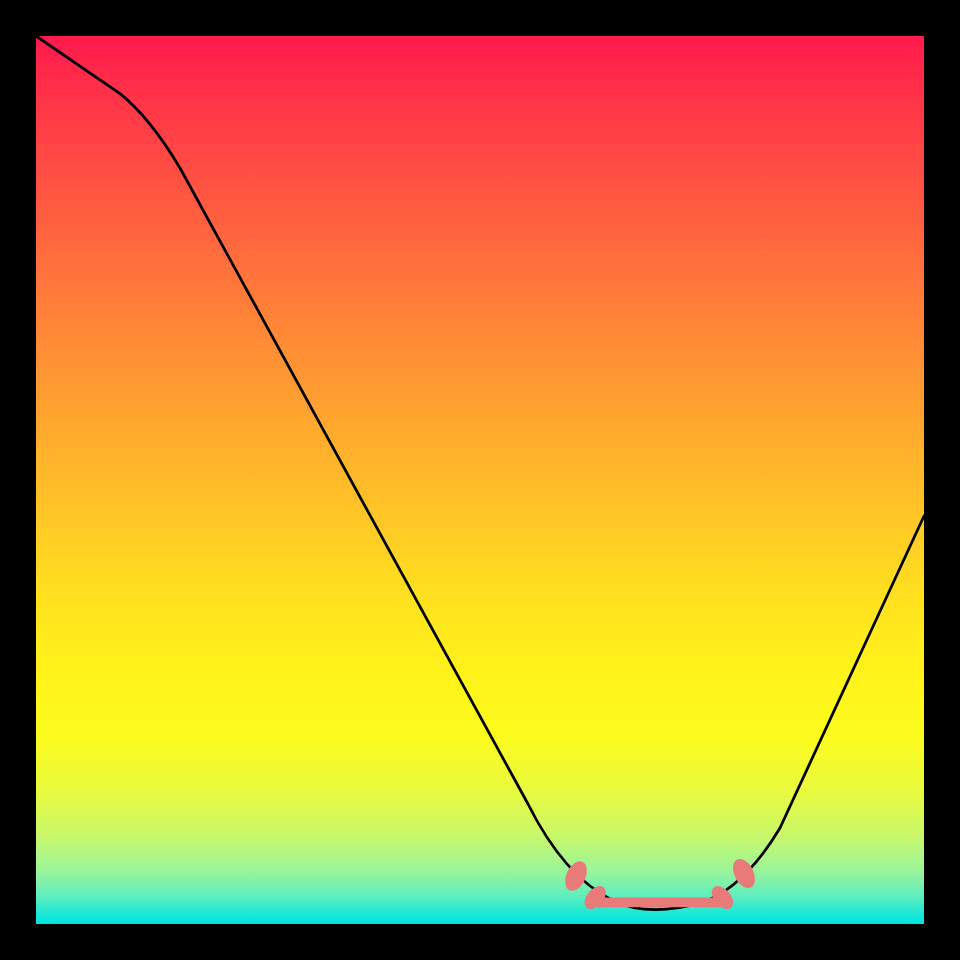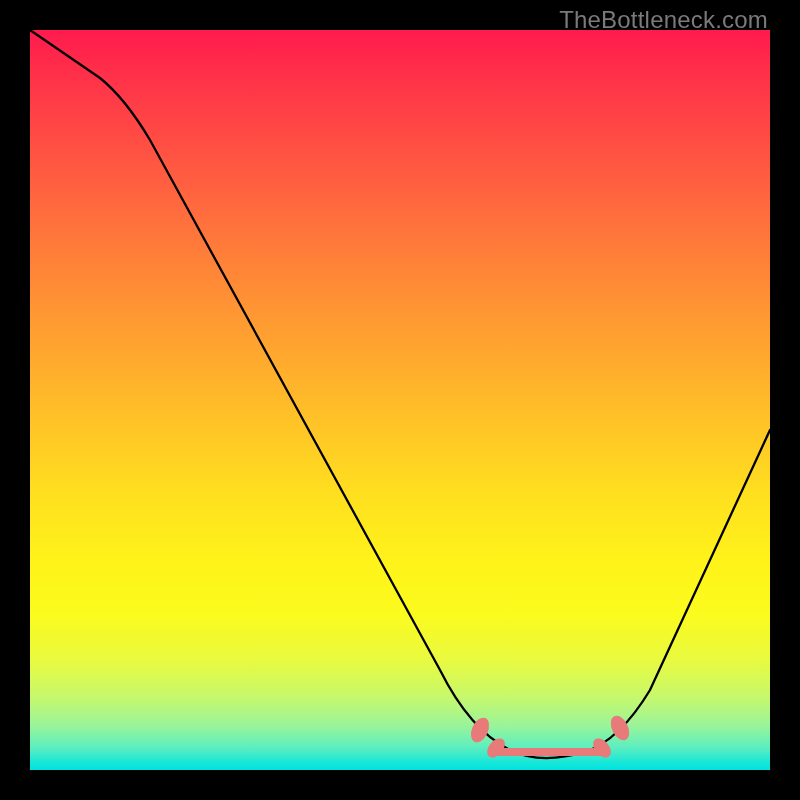--- a/index.html
+++ b/index.html
@@ -64,21 +64,20 @@
   .bead-line {
     stroke: #e87a7a;
     stroke-width: 8;
     stroke-linecap: round;
   }
 </style>
 </head>
 <body>
 
 <div class="frame">
-  <div class="watermark">TheBottleneck.com</div>
 
   <div class="plot-area">
     <svg class="curve" viewBox="0 0 740 740">
 
       <path d="M 0 0
                L 70 48
                Q 95 68 120 110
                L 410 640
                Q 440 700 480 720
                Q 510 735 555 722

